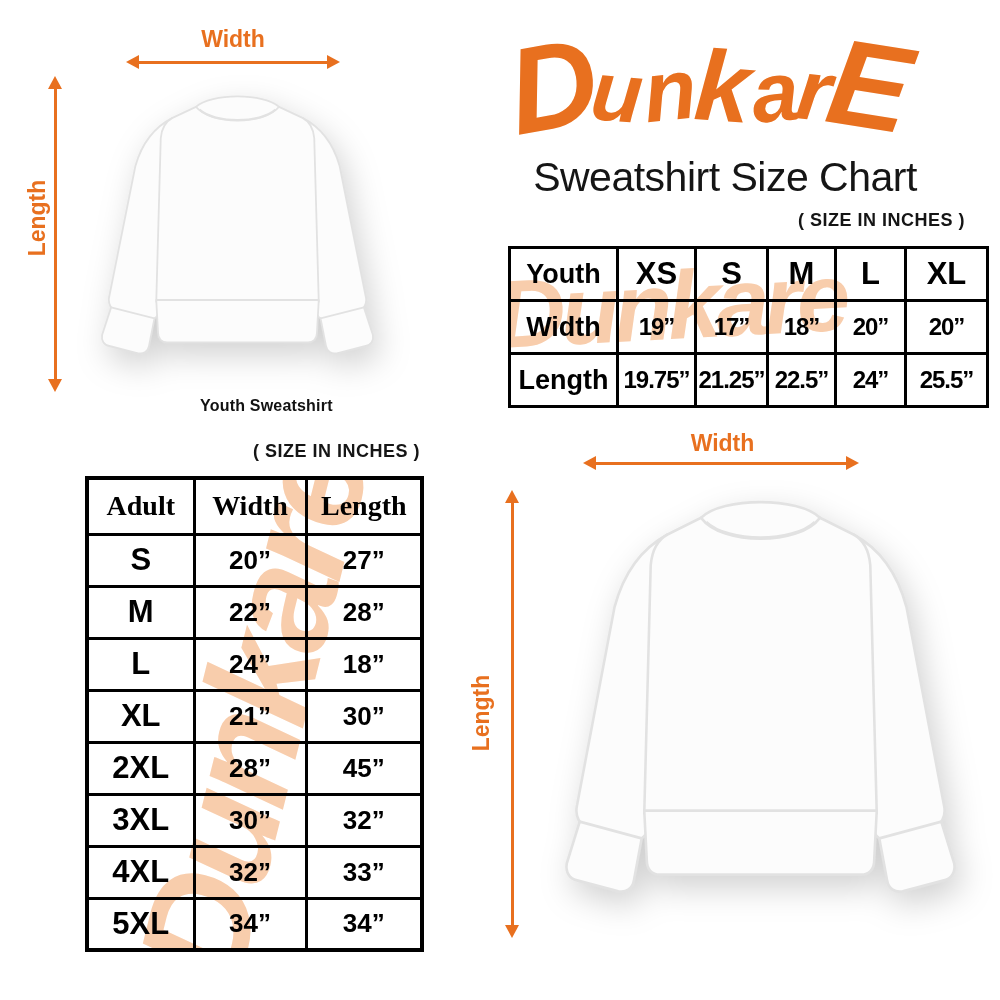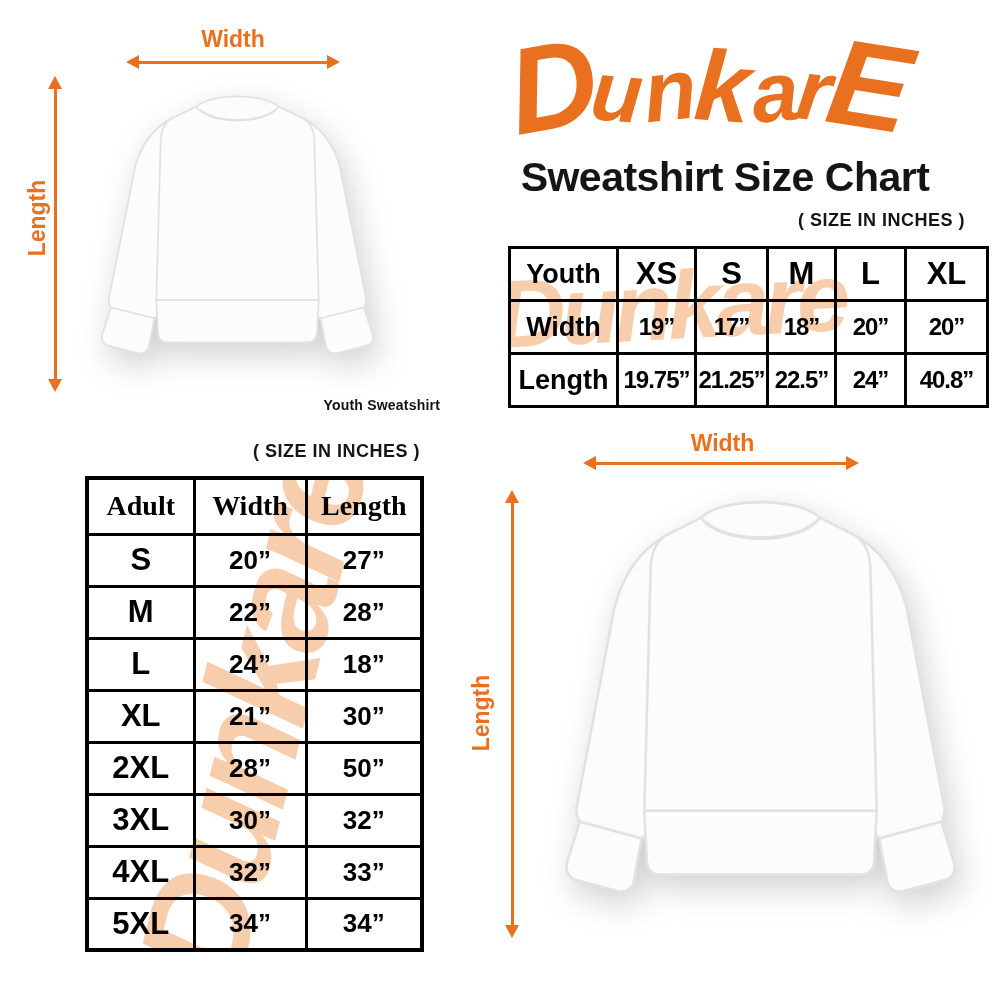--- a/index.html
+++ b/index.html
@@ -23,34 +23,34 @@
   .varrow{position:absolute;width:16px;}
   .varrow .bar{position:absolute;top:9px;bottom:9px;left:6.5px;width:3px;background:var(--orange);}
   .varrow::before,.varrow::after{content:"";position:absolute;left:1px;width:0;height:0;
     border-left:7px solid transparent;border-right:7px solid transparent;}
   .varrow::before{top:0;border-bottom:13px solid var(--orange);}
   .varrow::after{bottom:0;border-top:13px solid var(--orange);}
 
   .dim-label{position:absolute;color:var(--orange);font-weight:bold;font-size:23px;text-align:center;}
   .rot{transform:rotate(-90deg);transform-origin:center;}
 
-  .caption{position:absolute;color:#121212;font-weight:bold;font-size:14px;text-align:right;letter-spacing:0.2px;}
+  .caption{position:absolute;color:#121212;font-weight:bold;font-size:16px;text-align:left;letter-spacing:0.2px;}
 
   
   .logo{left:430px;top:12px;width:560px;height:148px;display:flex;align-items:center;justify-content:center;}
   .logo span{color:var(--orange);font-weight:bold;font-style:italic;line-height:1;display:inline-block;}
   .lg-D{font-size:122px;transform:rotate(-10deg);margin-right:-6px;}
   .lg-u{font-size:84px;transform:rotate(5deg) translateY(6px);}
   .lg-n{font-size:86px;transform:rotate(-6deg) translateY(4px);}
   .lg-k{font-size:100px;transform:rotate(4deg);}
   .lg-a{font-size:84px;transform:rotate(-5deg) translateY(6px);}
   .lg-r{font-size:86px;transform:rotate(7deg) translateY(4px);}
   .lg-E{font-size:122px;transform:rotate(9deg);margin-left:-2px;}
 
-  .title{left:460px;top:154px;width:530px;text-align:center;font-size:41px;font-weight:bold;color:#151515;letter-spacing:-0.5px;}
+  .title{left:460px;top:154px;width:530px;text-align:center;font-size:41px;font-weight:normal;color:#151515;letter-spacing:-0.5px;}
   .size-note{position:absolute;font-size:18px;font-weight:bold;color:#151515;letter-spacing:0.5px;}
 
   
   table{border-collapse:collapse;table-layout:fixed;background:transparent;position:relative;z-index:1;}
   td{border:3px solid #000;text-align:center;vertical-align:middle;color:#000;background:transparent;font-weight:bold;}
   .tbl-wrap{position:absolute;}
   .wm-clip{position:absolute;inset:0;overflow:hidden;z-index:0;}
   .wm{position:absolute;color:var(--peach);font-style:italic;font-weight:bold;white-space:nowrap;line-height:1;}
   .wm-youth{font-size:96px;letter-spacing:-5px;left:-12px;top:12px;transform:rotate(-3deg);}
   .wm-adult{font-size:150px;letter-spacing:-8px;left:50%;top:50%;transform:translate(-50%,-50%) rotate(-76deg);}
@@ -158,21 +158,21 @@
         <td class="num">18”</td>
         <td class="num">20”</td>
         <td class="num">20”</td>
       </tr>
       <tr>
         <td class="rowhead">Length</td>
         <td class="num">19.75”</td>
         <td class="num">21.25”</td>
         <td class="num">22.5”</td>
         <td class="num">24”</td>
-        <td class="num">40.8”</td>
+        <td class="num">25.5”</td>
       </tr>
     </tbody>
       </table>
   </div>
 
   <div class="size-note" style="left:155px;top:441px;width:265px;text-align:right;">( SIZE IN INCHES )</div>
 
   <div class="tbl-wrap" style="left:85px;top:476px;width:335px;height:476px;">
     <div class="wm-clip">
       <span class="wm wm-adult">Dunkare</span>
@@ -205,21 +205,21 @@
         <td class="num">18”</td>
       </tr>
       <tr>
         <td class="size">XL</td>
         <td class="num">21”</td>
         <td class="num">30”</td>
       </tr>
       <tr>
         <td class="size">2XL</td>
         <td class="num">28”</td>
-        <td class="num">50”</td>
+        <td class="num">45”</td>
       </tr>
       <tr>
         <td class="size">3XL</td>
         <td class="num">30”</td>
         <td class="num">32”</td>
       </tr>
       <tr>
         <td class="size">4XL</td>
         <td class="num">32”</td>
         <td class="num">33”</td>

